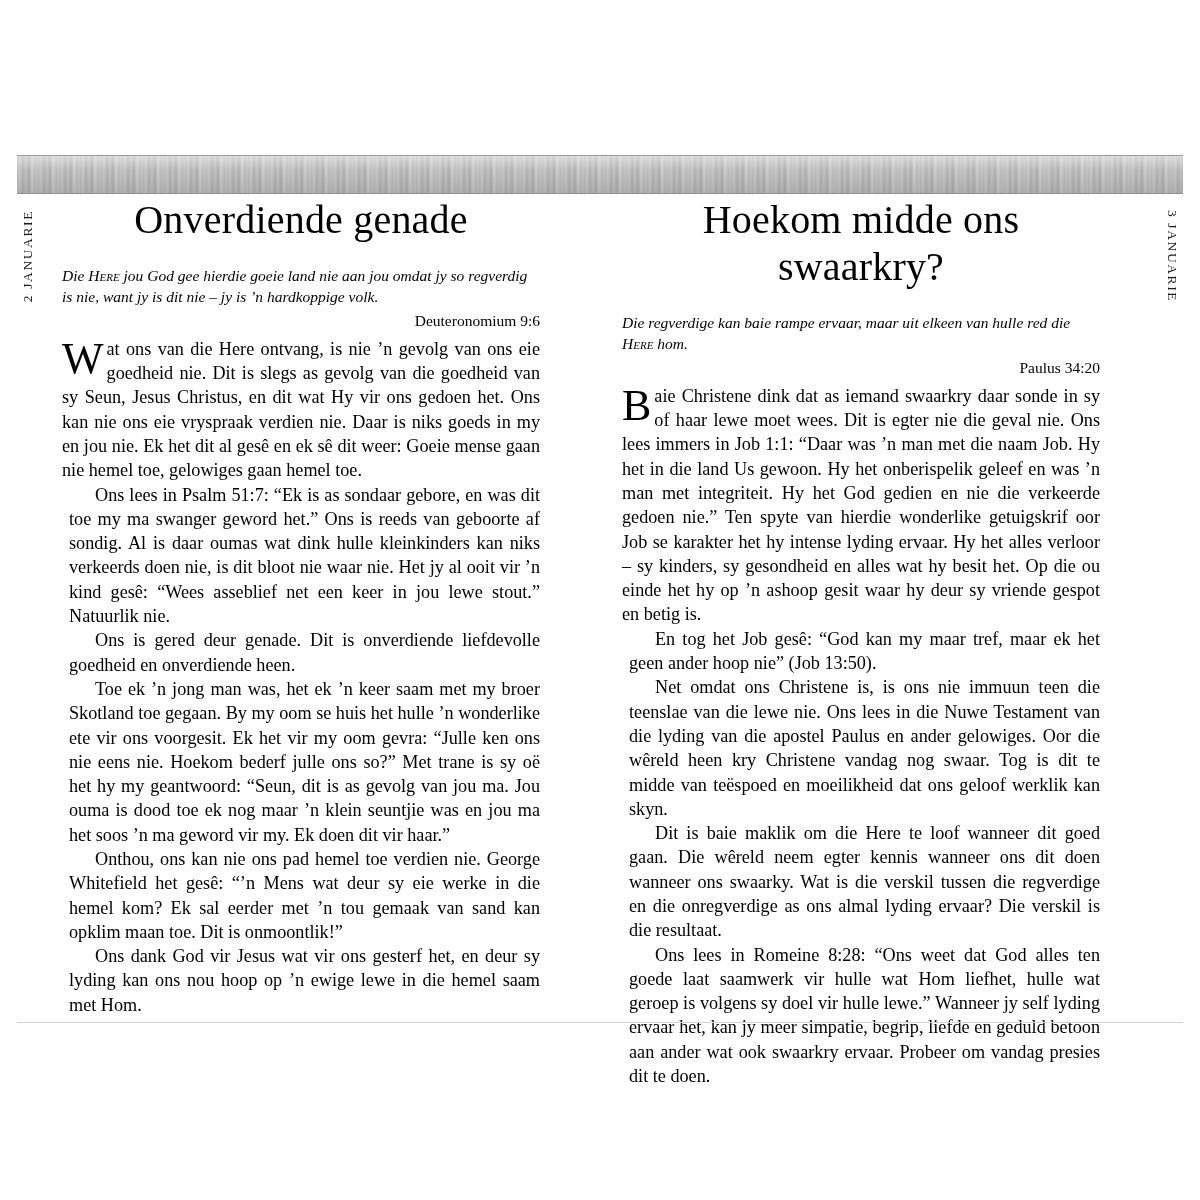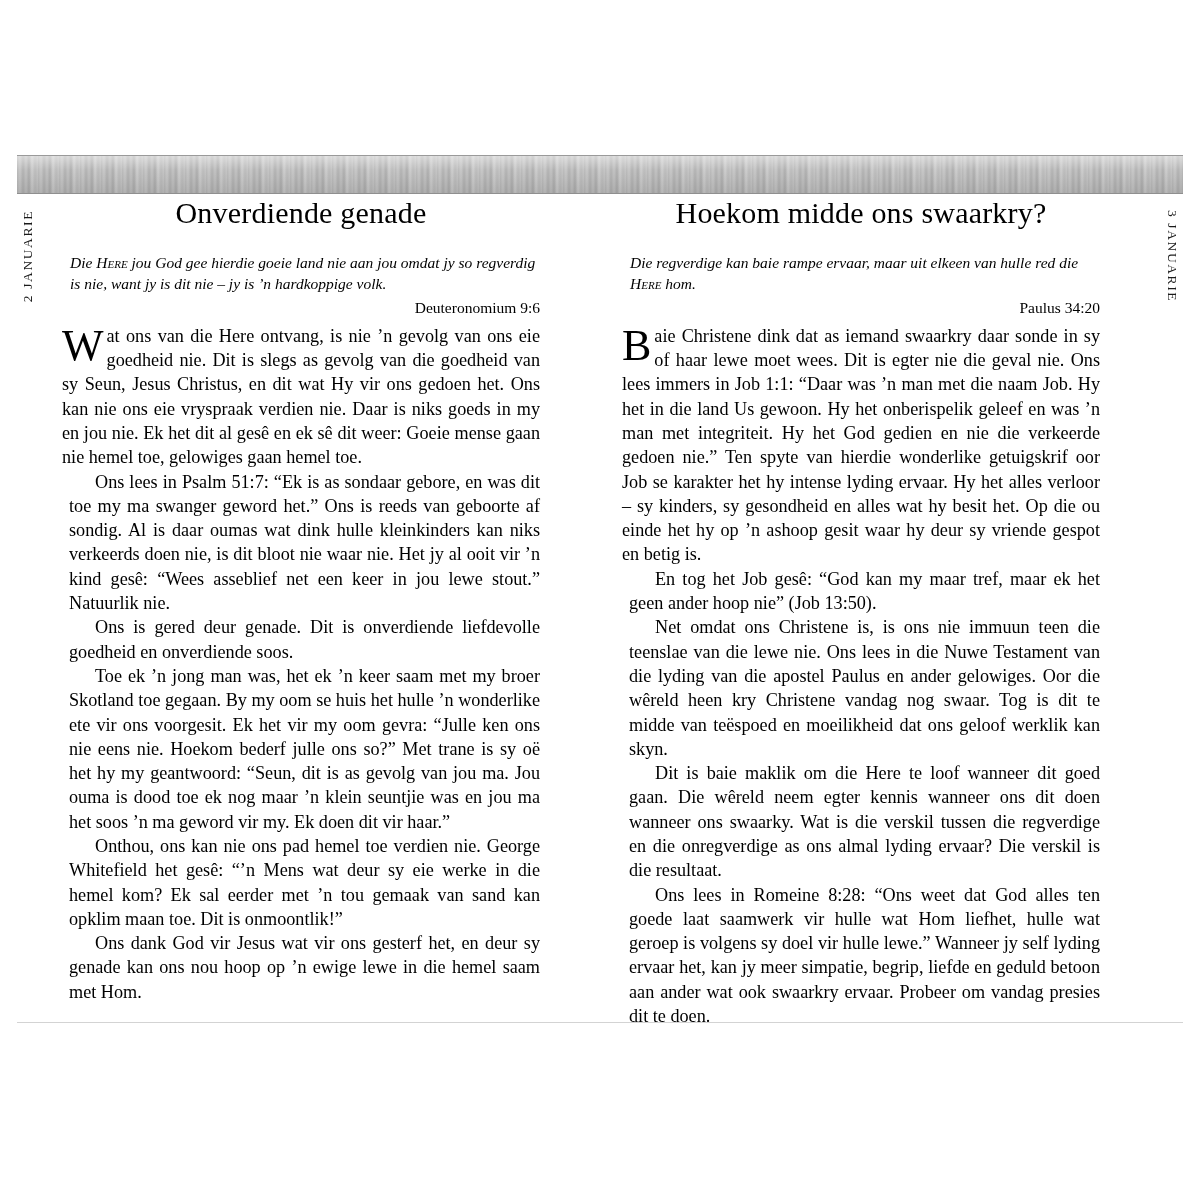--- a/index.html
+++ b/index.html
@@ -97,31 +97,31 @@
   }
 
   .col {
     width: 478px;
   }
   .page.right .col { margin-left: 22px; }
 
   h1.title {
     font-family: "Liberation Serif", serif;
     font-weight: normal;
-    font-size: 30px;
+    font-size: 40px;
     text-align: center;
     margin: 0 0 22px 0;
     letter-spacing: 0.2px;
   }
 
   .verse {
     font-style: italic;
     font-size: 15.5px;
     line-height: 1.38;
-    margin: 0 0 4px 8px;
+    margin: 0 0 4px 0;
     text-align: left;
   }
   .verse .smallcaps {
     font-variant: small-caps;
     font-style: italic;
   }
   .ref {
     font-style: normal;
     font-size: 15.5px;
     text-align: right;
@@ -164,24 +164,24 @@
       <div class="running-head left">2 JANUARIE</div>
       <div class="col">
         <h1 class="title">Onverdiende genade</h1>
 
         <p class="verse"><span>Die </span><span class="smallcaps">Here</span><span> jou God gee hierdie goeie land nie aan jou omdat jy so regverdig is nie, want jy is dit nie – jy is ’n hardkoppige volk.</span></p>
         <div class="ref">Deuteronomium 9:6</div>
 
         <div class="body-text">
           <p class="first"><span class="dropcap">W</span><span>at ons van die Here ontvang, is nie ’n gevolg van ons eie goedheid nie. Dit is slegs as gevolg van die goedheid van sy Seun, Jesus Christus, en dit wat Hy vir ons gedoen het. Ons kan nie ons eie vryspraak verdien nie. Daar is niks goeds in my en jou nie. Ek het dit al gesê en ek sê dit weer: Goeie mense gaan nie hemel toe, gelowiges gaan hemel toe.</span></p>
           <p>Ons lees in Psalm 51:7: “Ek is as sondaar gebore, en was dit toe my ma swanger geword het.” Ons is reeds van geboorte af sondig. Al is daar oumas wat dink hulle kleinkinders kan niks verkeerds doen nie, is dit bloot nie waar nie. Het jy al ooit vir ’n kind gesê: “Wees asseblief net een keer in jou lewe stout.” Natuurlik nie.</p>
-          <p>Ons is gered deur genade. Dit is onverdiende liefdevolle goedheid en onverdiende soos.</p>
+          <p>Ons is gered deur genade. Dit is onverdiende liefdevolle goedheid en onverdiende heen.</p>
           <p>Toe ek ’n jong man was, het ek ’n keer saam met my broer Skotland toe gegaan. By my oom se huis het hulle ’n wonderlike ete vir ons voorgesit. Ek het vir my oom gevra: “Julle ken ons nie eens nie. Hoekom bederf julle ons so?” Met trane is sy oë het hy my geantwoord: “Seun, dit is as gevolg van jou ma. Jou ouma is dood toe ek nog maar ’n klein seuntjie was en jou ma het soos ’n ma geword vir my. Ek doen dit vir haar.”</p>
           <p>Onthou, ons kan nie ons pad hemel toe verdien nie. George Whitefield het gesê: “’n Mens wat deur sy eie werke in die hemel kom? Ek sal eerder met ’n tou gemaak van sand kan opklim maan toe. Dit is onmoontlik!”</p>
-          <p>Ons dank God vir Jesus wat vir ons gesterf het, en deur sy genade kan ons nou hoop op ’n ewige lewe in die hemel saam met Hom.</p>
+          <p>Ons dank God vir Jesus wat vir ons gesterf het, en deur sy lyding kan ons nou hoop op ’n ewige lewe in die hemel saam met Hom.</p>
         </div>
       </div>
     </div>
 
     <div class="page right">
       <div class="running-head right">3 JANUARIE</div>
       <div class="col">
         <h1 class="title">Hoekom midde ons swaarkry?</h1>
 
         <p class="verse"><span>Die regverdige kan baie rampe ervaar, maar uit elkeen van hulle red die </span><span class="smallcaps">Here</span><span> hom.</span></p>

